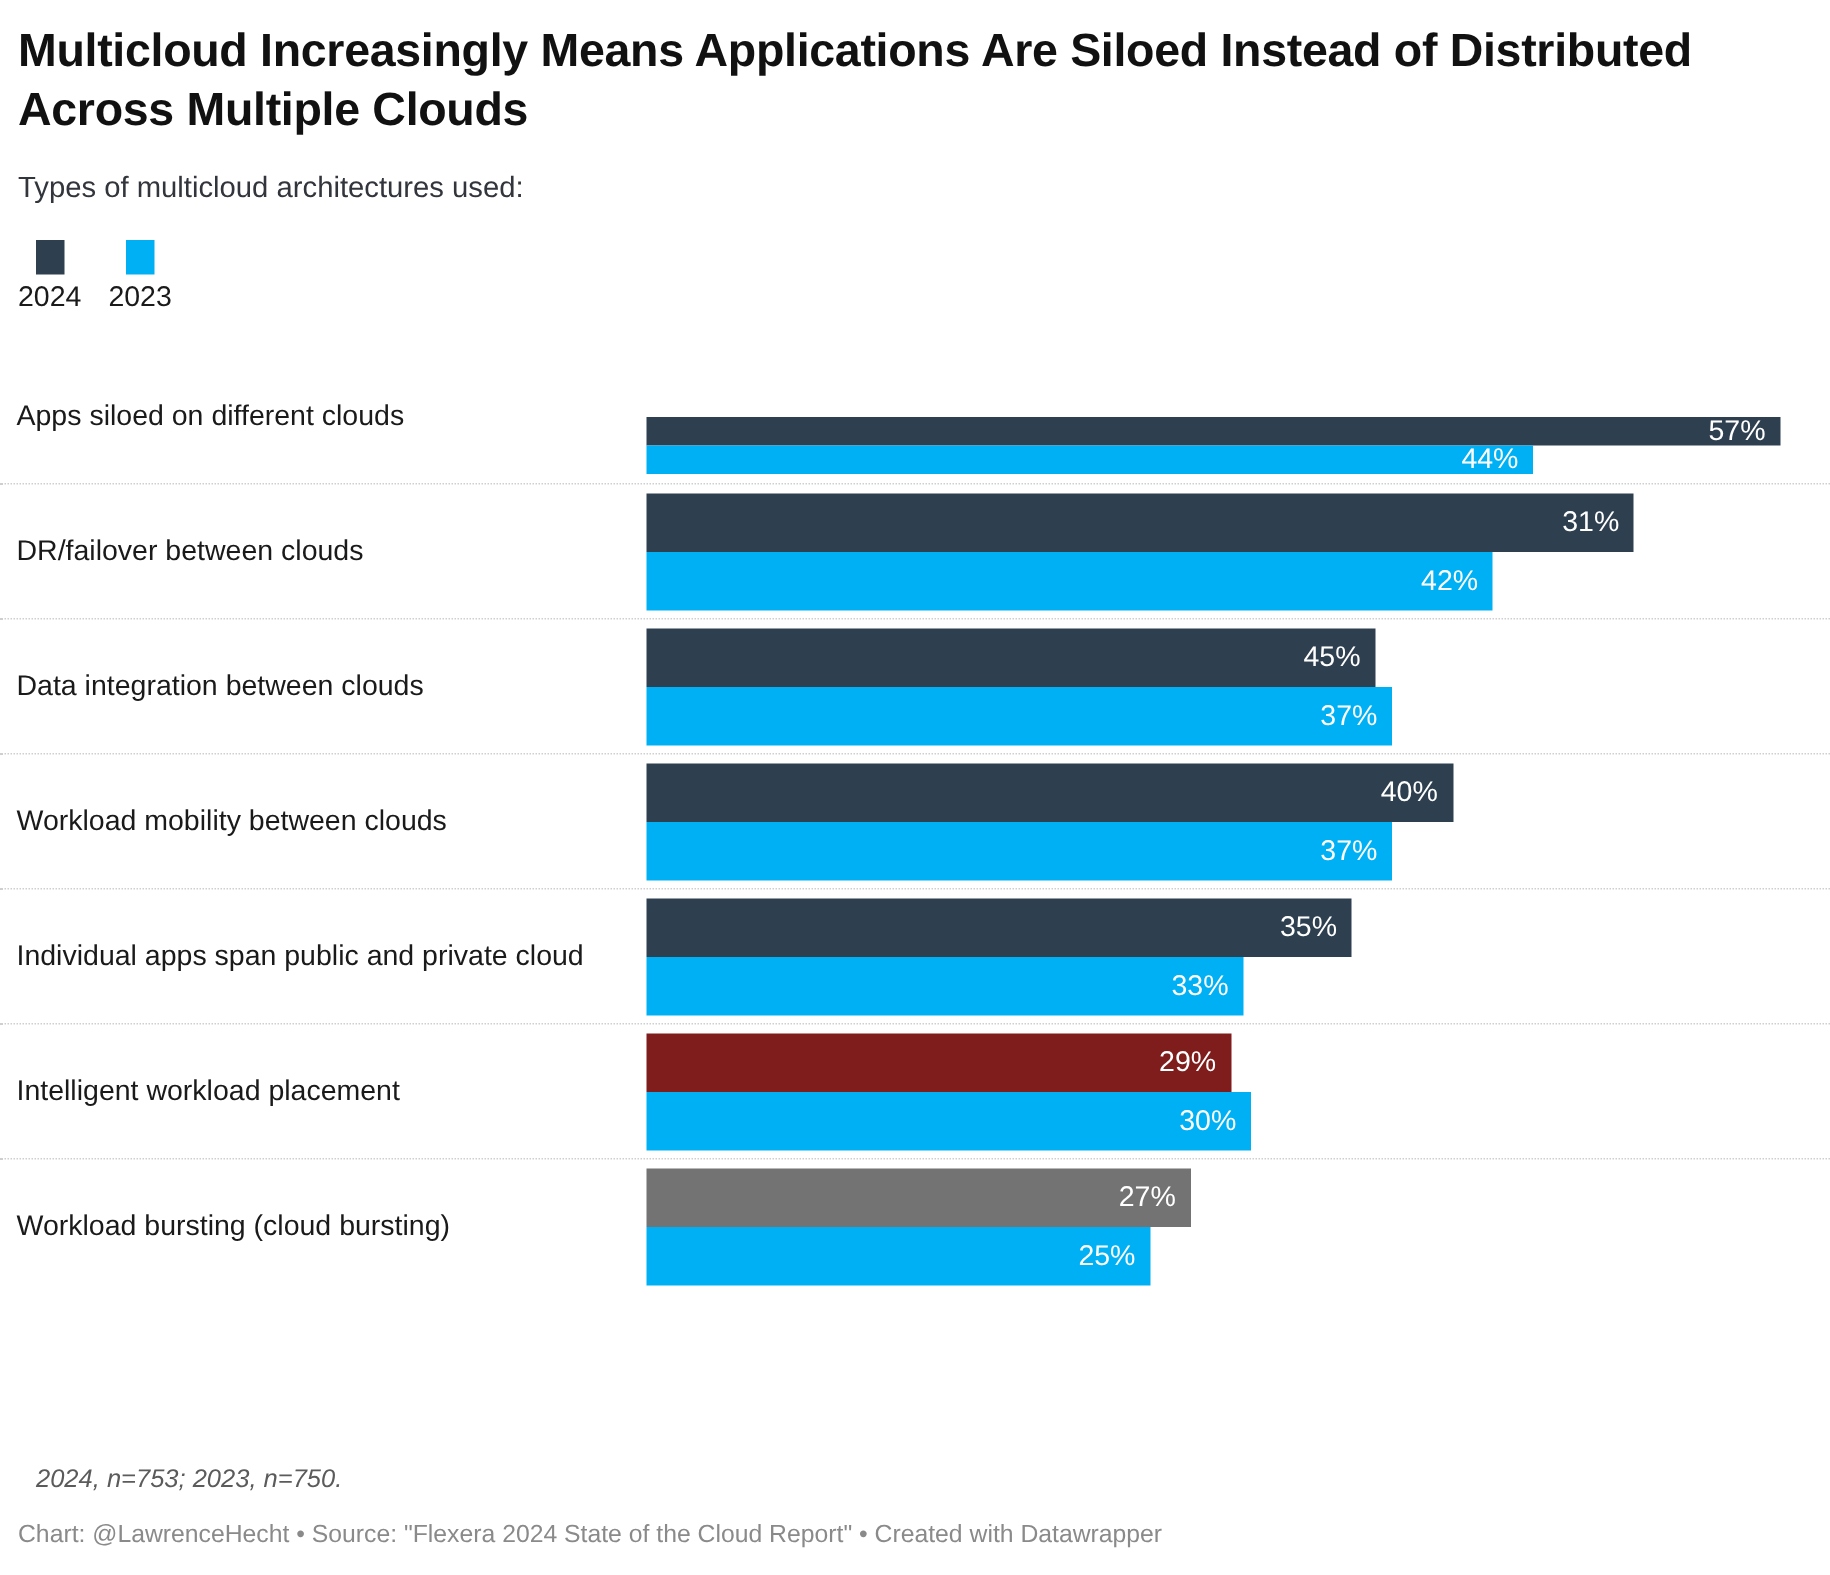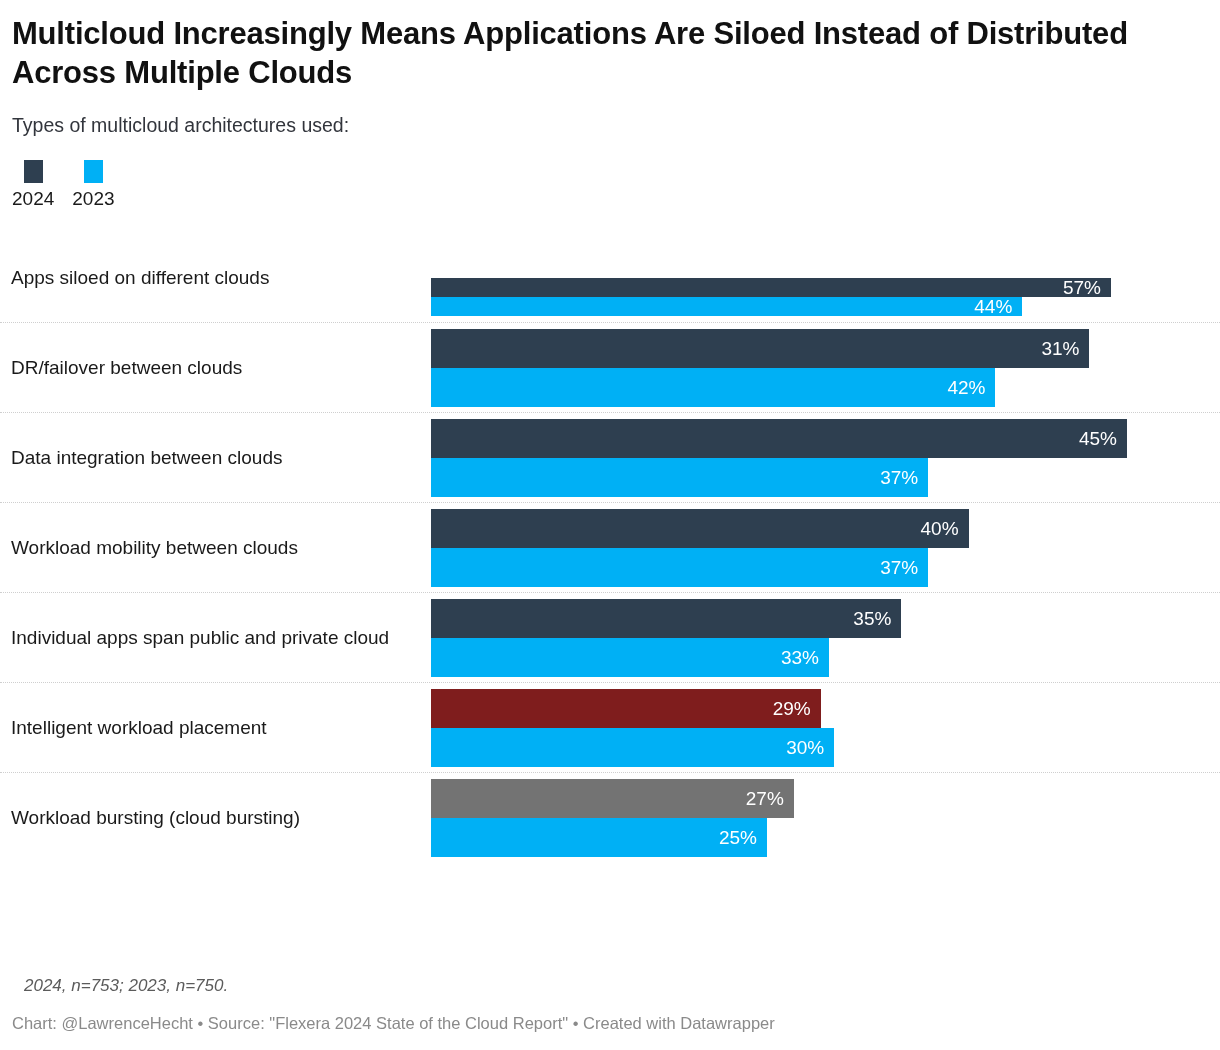--- a/index.html
+++ b/index.html
@@ -160,21 +160,21 @@
     <div class="legend-item">
       <span class="legend-swatch" style="background: rgb(0, 176, 245);"></span>
       <span class="legend-label">2023</span>
     </div>
   </div>
 
   <div class="rows" id="rows">
       <div class="row">
         <div class="row-label">Apps siloed on different clouds</div>
         <div class="bars">
-          <div class="bar" style="background: rgb(46, 63, 80); width: 680px; margin-top: 40px;">
+          <div class="bar" style="background: rgb(46, 63, 80); width: 756px; margin-top: 40px;">
             <span class="bar-value">57%</span>
           </div>
           <div class="bar" style="background: rgb(0, 176, 245); width: 591.298px;">
             <span class="bar-value">44%</span>
           </div>
         </div>
       </div>
       <div class="row">
         <div class="row-label">DR/failover between clouds</div>
         <div class="bars">
@@ -182,21 +182,21 @@
             <span class="bar-value">31%</span>
           </div>
           <div class="bar" style="background: rgb(0, 176, 245); width: 564.421px;">
             <span class="bar-value">42%</span>
           </div>
         </div>
       </div>
       <div class="row">
         <div class="row-label">Data integration between clouds</div>
         <div class="bars">
-          <div class="bar" style="background: rgb(46, 63, 80); width: 696px;">
+          <div class="bar" style="background: rgb(46, 63, 80); width: 486px;">
             <span class="bar-value">45%</span>
           </div>
           <div class="bar" style="background: rgb(0, 176, 245); width: 497.228px;">
             <span class="bar-value">37%</span>
           </div>
         </div>
       </div>
       <div class="row">
         <div class="row-label">Workload mobility between clouds</div>
         <div class="bars">

